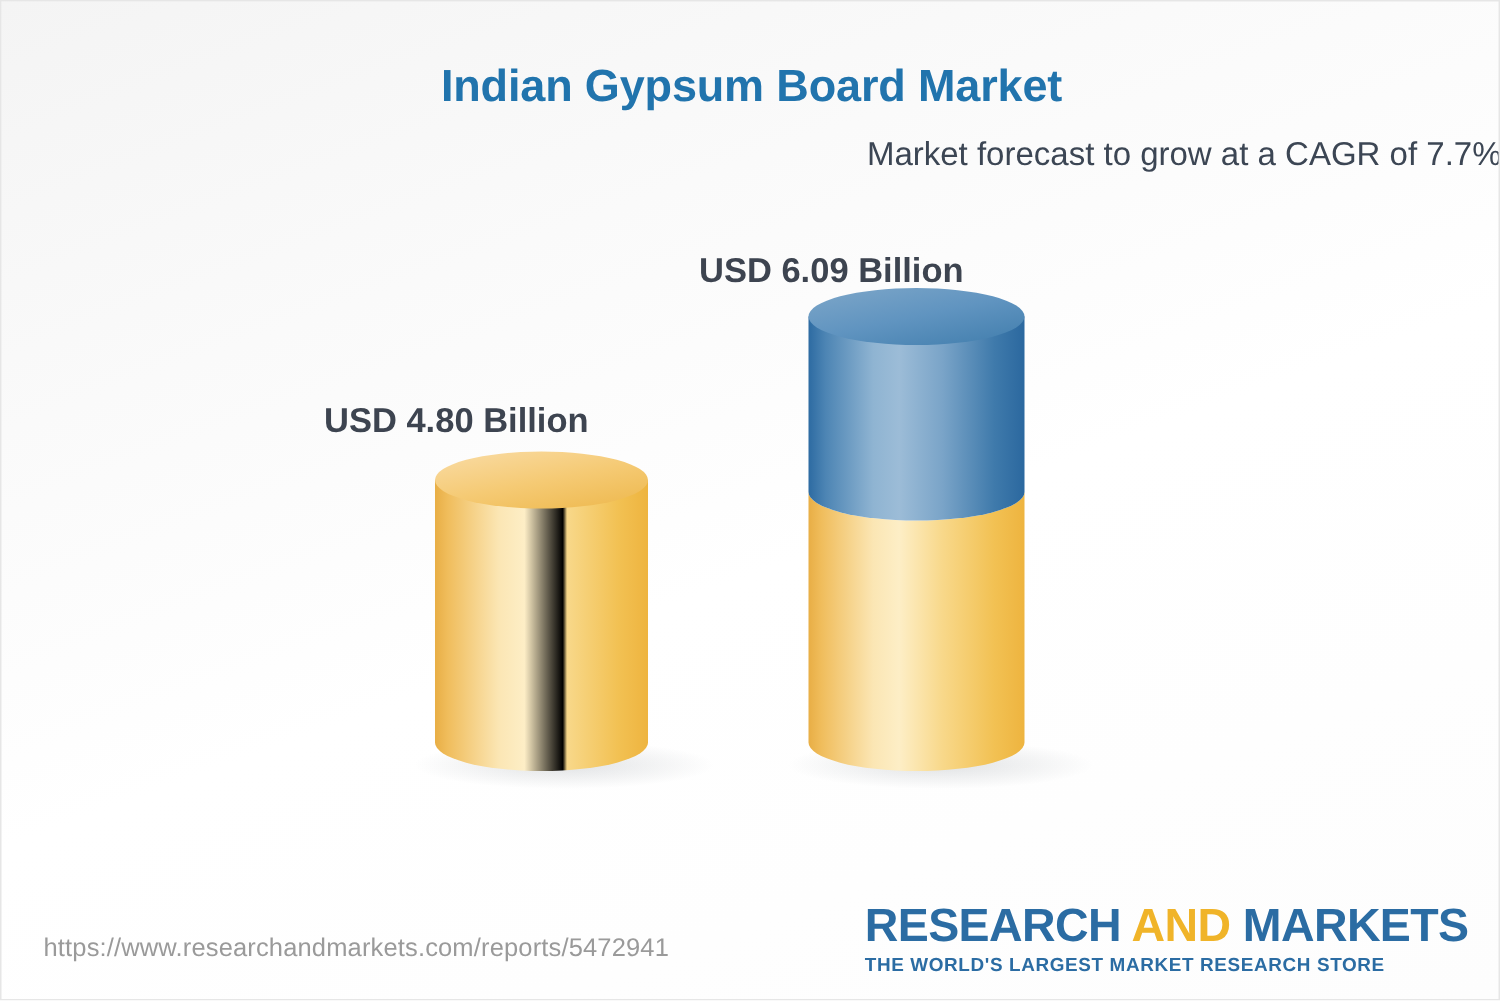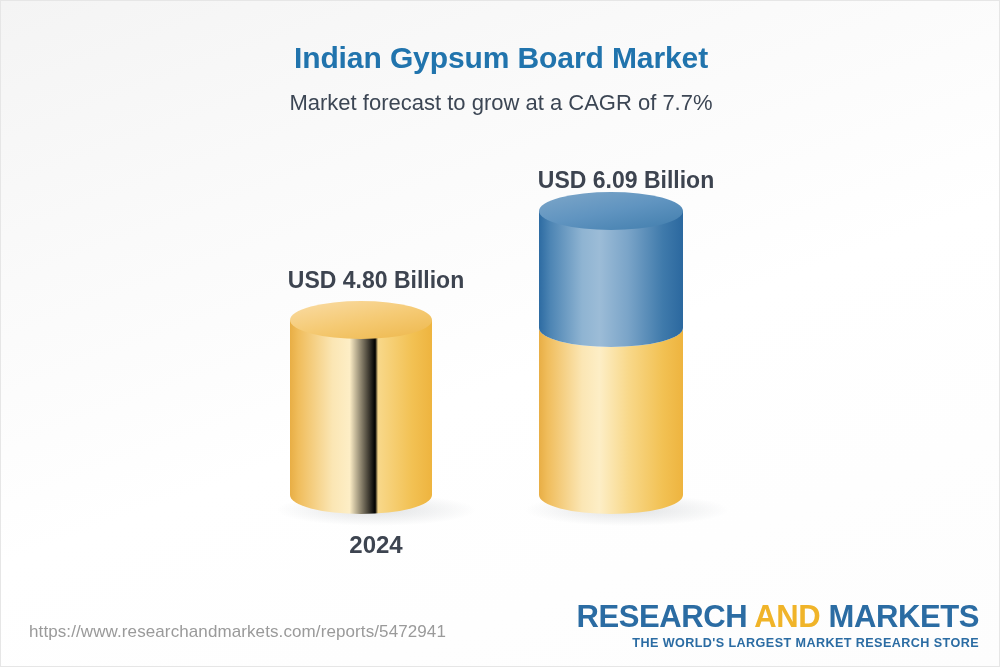--- a/index.html
+++ b/index.html
@@ -32,30 +32,30 @@
     font-size: 30px;
     font-weight: bold;
     color: #2174ad;
     letter-spacing: -0.1px;
   }
   .subtitle {
     position: absolute;
     top: 89px;
     left: 0;
     width: 1000px;
-    text-align: center;
+    text-align: right;
     font-size: 22px;
     font-weight: normal;
     color: #3c4654;
   }
 
   
   .value-label {
     position: absolute;
-    text-align: center;
+    text-align: left;
     font-size: 23px;
     font-weight: bold;
     color: #3d4450;
     white-space: nowrap;
   }
   .value-label.v2024 { top: 266px; left: 215px; width: 320px; }
   .value-label.v2030 { top: 166px; left: 465px; width: 320px; }
 
   
   .year-label {
@@ -82,21 +82,21 @@
     top: 621px;
     font-size: 17px;
     color: #9a9a9a;
     letter-spacing: 0.1px;
   }
 
   .logo {
     position: absolute;
     right: 20px;
     top: 600px;
-    text-align: right;
+    text-align: left;
     line-height: 1;
   }
   .logo-main {
     font-size: 31px;
     font-weight: bold;
     letter-spacing: -0.4px;
     color: #2b6ca3;
     white-space: nowrap;
   }
   .logo-main .and { color: #f0b429; }
@@ -191,21 +191,20 @@
       <ellipse cx="102" cy="314" rx="102" ry="16" fill="url(#shadow2030)"></ellipse>
 
       <path d="M14,132 A72,19 0 0 0 158,132 L158,299 A72,19 0 0 1 14,299 Z" fill="url(#yBody2030)"></path>
 
       <path d="M14,15 L14,132 A72,19 0 0 0 158,132 L158,15 Z" fill="url(#bBody2030)"></path>
 
       <ellipse cx="86" cy="15" rx="72" ry="19" fill="url(#bTop2030)"></ellipse>
     </svg>
   </div>
 
-  <div class="year-label y2024">2024</div>
 
   <div class="url">https://www.researchandmarkets.com/reports/5472941</div>
 
   <div class="logo">
     <div class="logo-main"><span>RESEARCH </span><span class="and">AND</span><span> MARKETS</span></div>
     <div class="logo-tag">THE WORLD'S LARGEST MARKET RESEARCH STORE</div>
   </div>
 
 </div>
 

